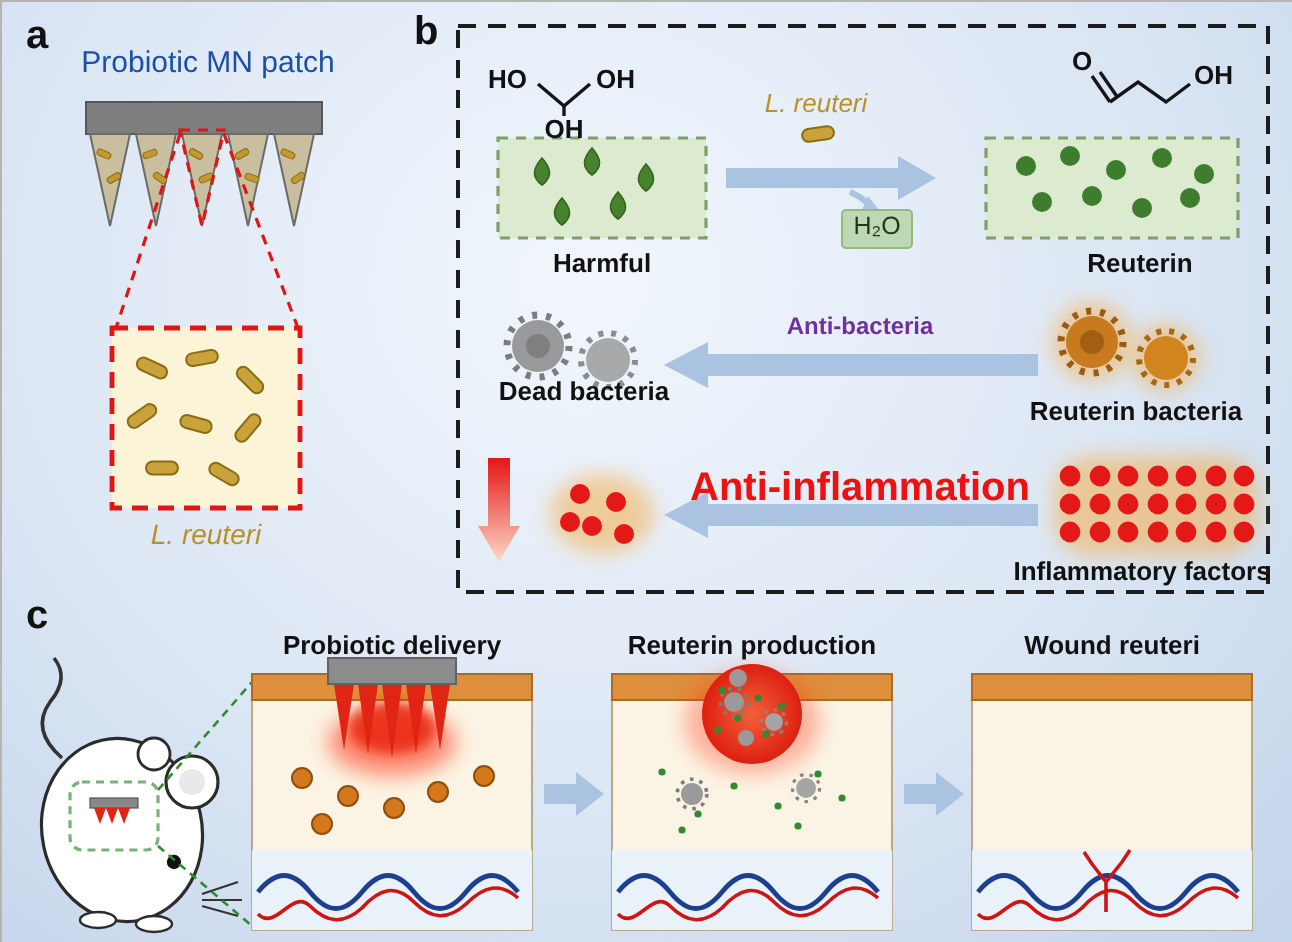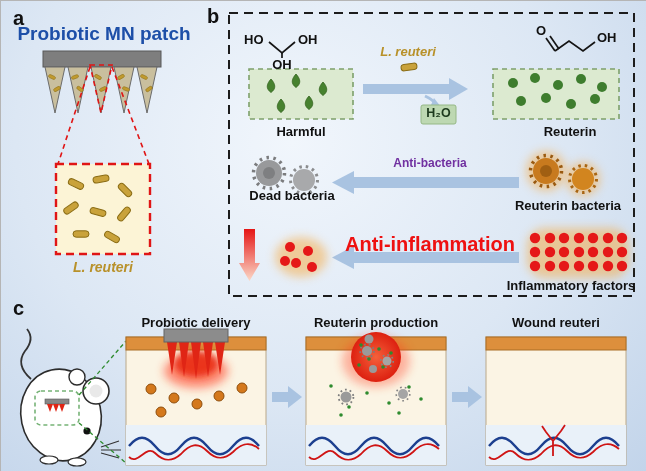--- a/index.html
+++ b/index.html
@@ -3,29 +3,29 @@
 <meta charset="utf-8">
 <style>
   html,body{margin:0;padding:0;background:#fff}
   .figure{position:relative;width:646px;height:471px;overflow:hidden;
     background:radial-gradient(ellipse at 45% 30%, #f1f6fc 0%, #dce7f4 55%, #c2d4ea 100%);
     border:1px solid #b5b5b5;font-family:"Liberation Sans",sans-serif}
   svg.gfx{position:absolute;left:0;top:0}
   .lbl{position:absolute;white-space:nowrap;color:#111;line-height:1.1;font-family:"Liberation Sans",sans-serif}
   .ctr{transform:translateX(-50%)}
   .panel-letter{font-size:20px;font-weight:700}
-  .blue-title{font-size:19px;font-weight:700;color:#1d4fa8}
-  .gold{font-style:italic;font-weight:700;color:#b8912a}
+  .blue-title{font-size:15px;font-weight:400;color:#1d4fa8}
+  .gold{font-style:italic;font-weight:400;color:#b8912a}
   .gold14{font-size:14px}
   .gold13{font-size:13px}
   .chem{font-size:13px;font-weight:700}
   .boxlabel{font-size:13px;font-weight:700}
   .purple{font-size:12px;font-weight:700;color:#7030a0}
   .redtxt{font-size:20px;font-weight:700;color:#ee1111}
-  .sub{font-size:12.5px;font-weight:700;color:#1d3a1d}
+  .sub{font-size:12.5px;font-weight:400;color:#1d3a1d}
 </style>
 </head>
 <body>
 
 <div class="figure">
 
   <svg class="gfx" width="646" height="471" viewBox="0 0 646 471">
     <defs>
       <filter id="blur5" x="-80%" y="-80%" width="260%" height="260%">
           <feGaussianBlur stdDeviation="5"></feGaussianBlur>

